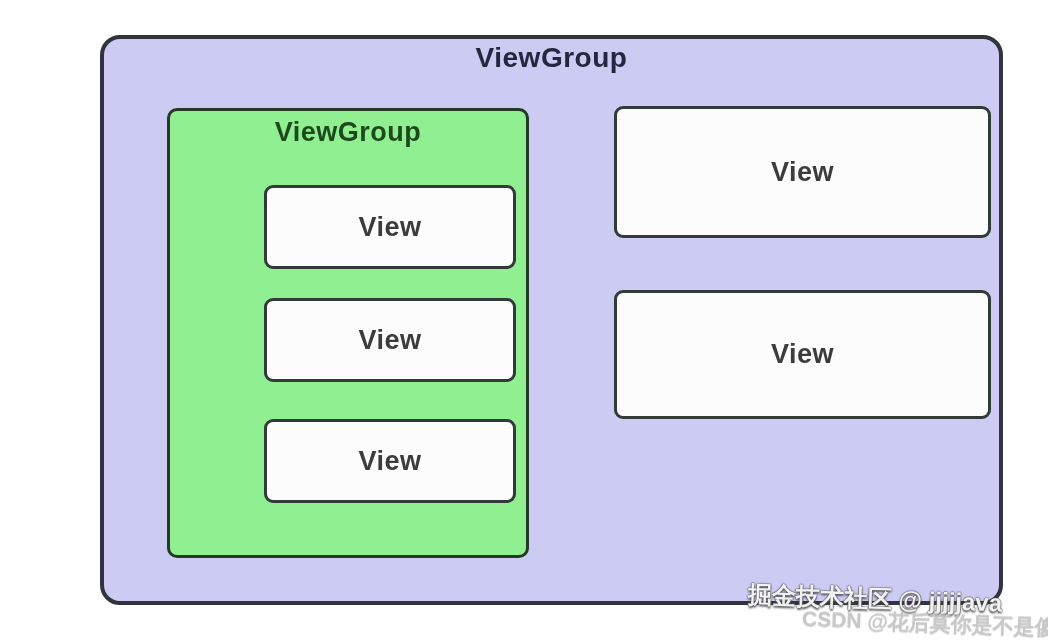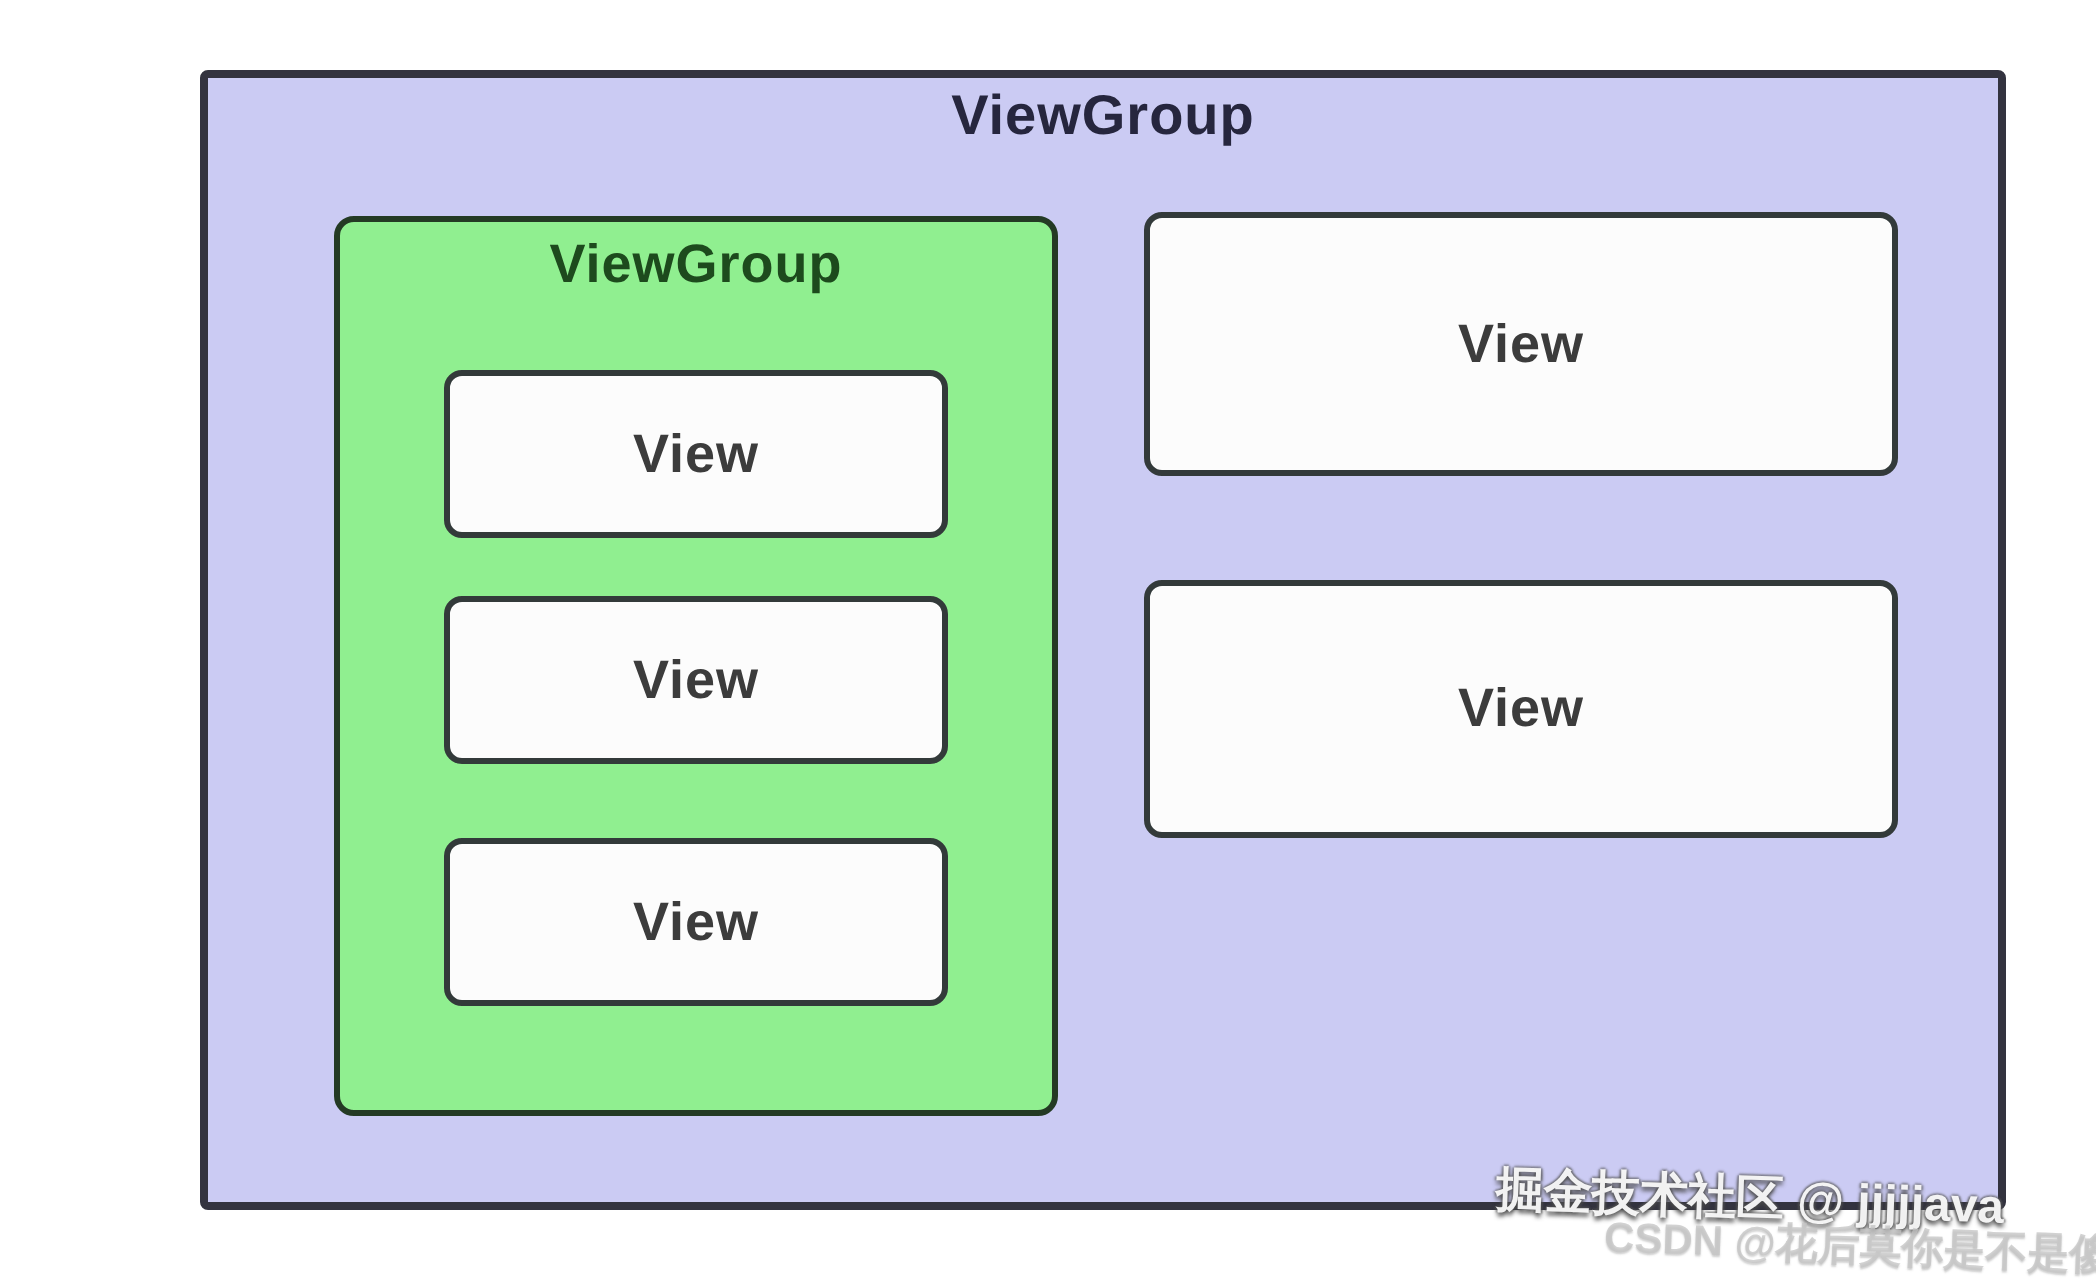--- a/index.html
+++ b/index.html
@@ -17,21 +17,21 @@
   }
   
   .outer-group {
     position: absolute;
     left: 100px;
     top: 35px;
     width: 895px;
     height: 562px;
     background: #cbcbf3;
     border: 4px solid #33333f;
-    border-radius: 4px;
+    border-radius: 20px;
   }
   .outer-title {
     position: absolute;
     top: 3px;
     left: 0;
     width: 100%;
     text-align: center;
     font-size: 28px;
     font-weight: bold;
     color: #26263e;
@@ -61,20 +61,21 @@
   }
   
   .view-box {
     position: absolute;
     background: #fcfcfc;
     border: 3px solid #333a3a;
     border-radius: 9px;
     display: flex;
     align-items: center;
     justify-content: center;
+    margin-left: 42px;
   }
   .view-label {
     font-size: 27px;
     font-weight: bold;
     color: #3c3c3c;
     letter-spacing: 0.5px;
   }
   
   .gchild { left: 52px; width: 246px; height: 78px; }
   .gchild-1 { top: 74px;  }

